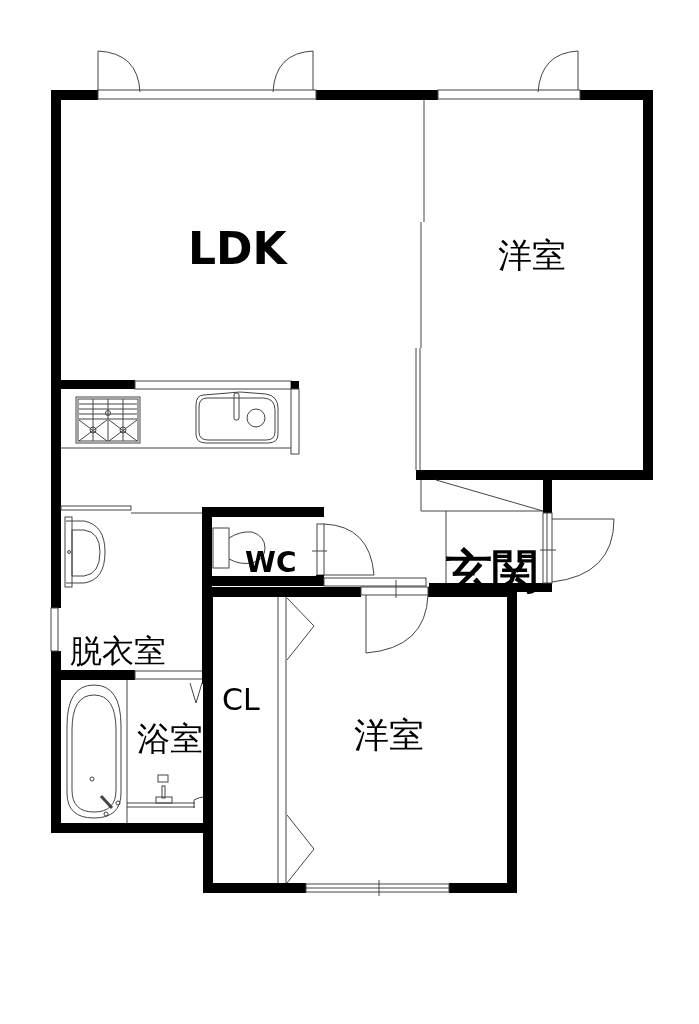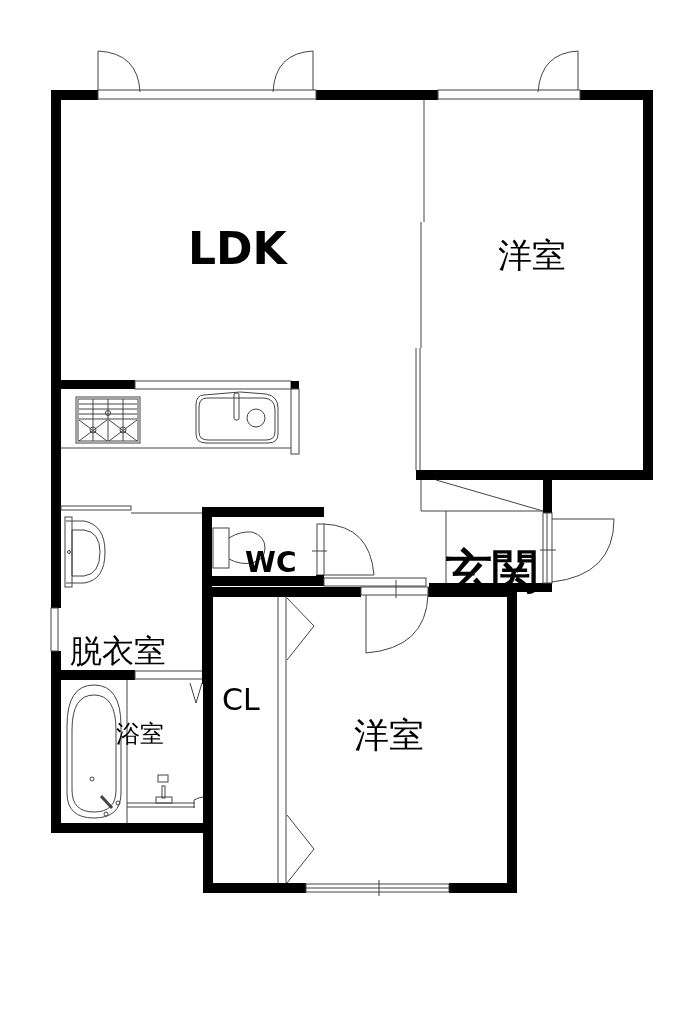--- a/index.html
+++ b/index.html
@@ -187,15 +187,15 @@
     <line class="thin" x1="306" y1="888" x2="449" y2="888"></line>
     <line class="thin" x1="379" y1="880" x2="379" y2="896"></line>
   </g>
 </svg>
 
 <div class="label bold" style="left:188px; top:214px; font-size:44px;">LDK</div>
 <div class="label" style="left:498px; top:238px; font-size:34px;">洋室</div>
 <div class="label bold" style="left:245px; top:536px; font-size:28px;">WC</div>
 <div class="label bold" style="left:446px; top:535px; font-size:46px;">玄関</div>
 <div class="label" style="left:70px; top:603px; font-size:32px;margin-top:32px;">脱衣室</div>
-<div class="label" style="left:116px; top:722px; font-size:24px;">浴室</div>
+<div class="label" style="left:137px; top:722px; font-size:33px;">浴室</div>
 <div class="label" style="left:222px; top:685px; font-size:30px;">CL</div>
 <div class="label" style="left:354px; top:718px; font-size:35px;">洋室</div>
 
 </body></html>

